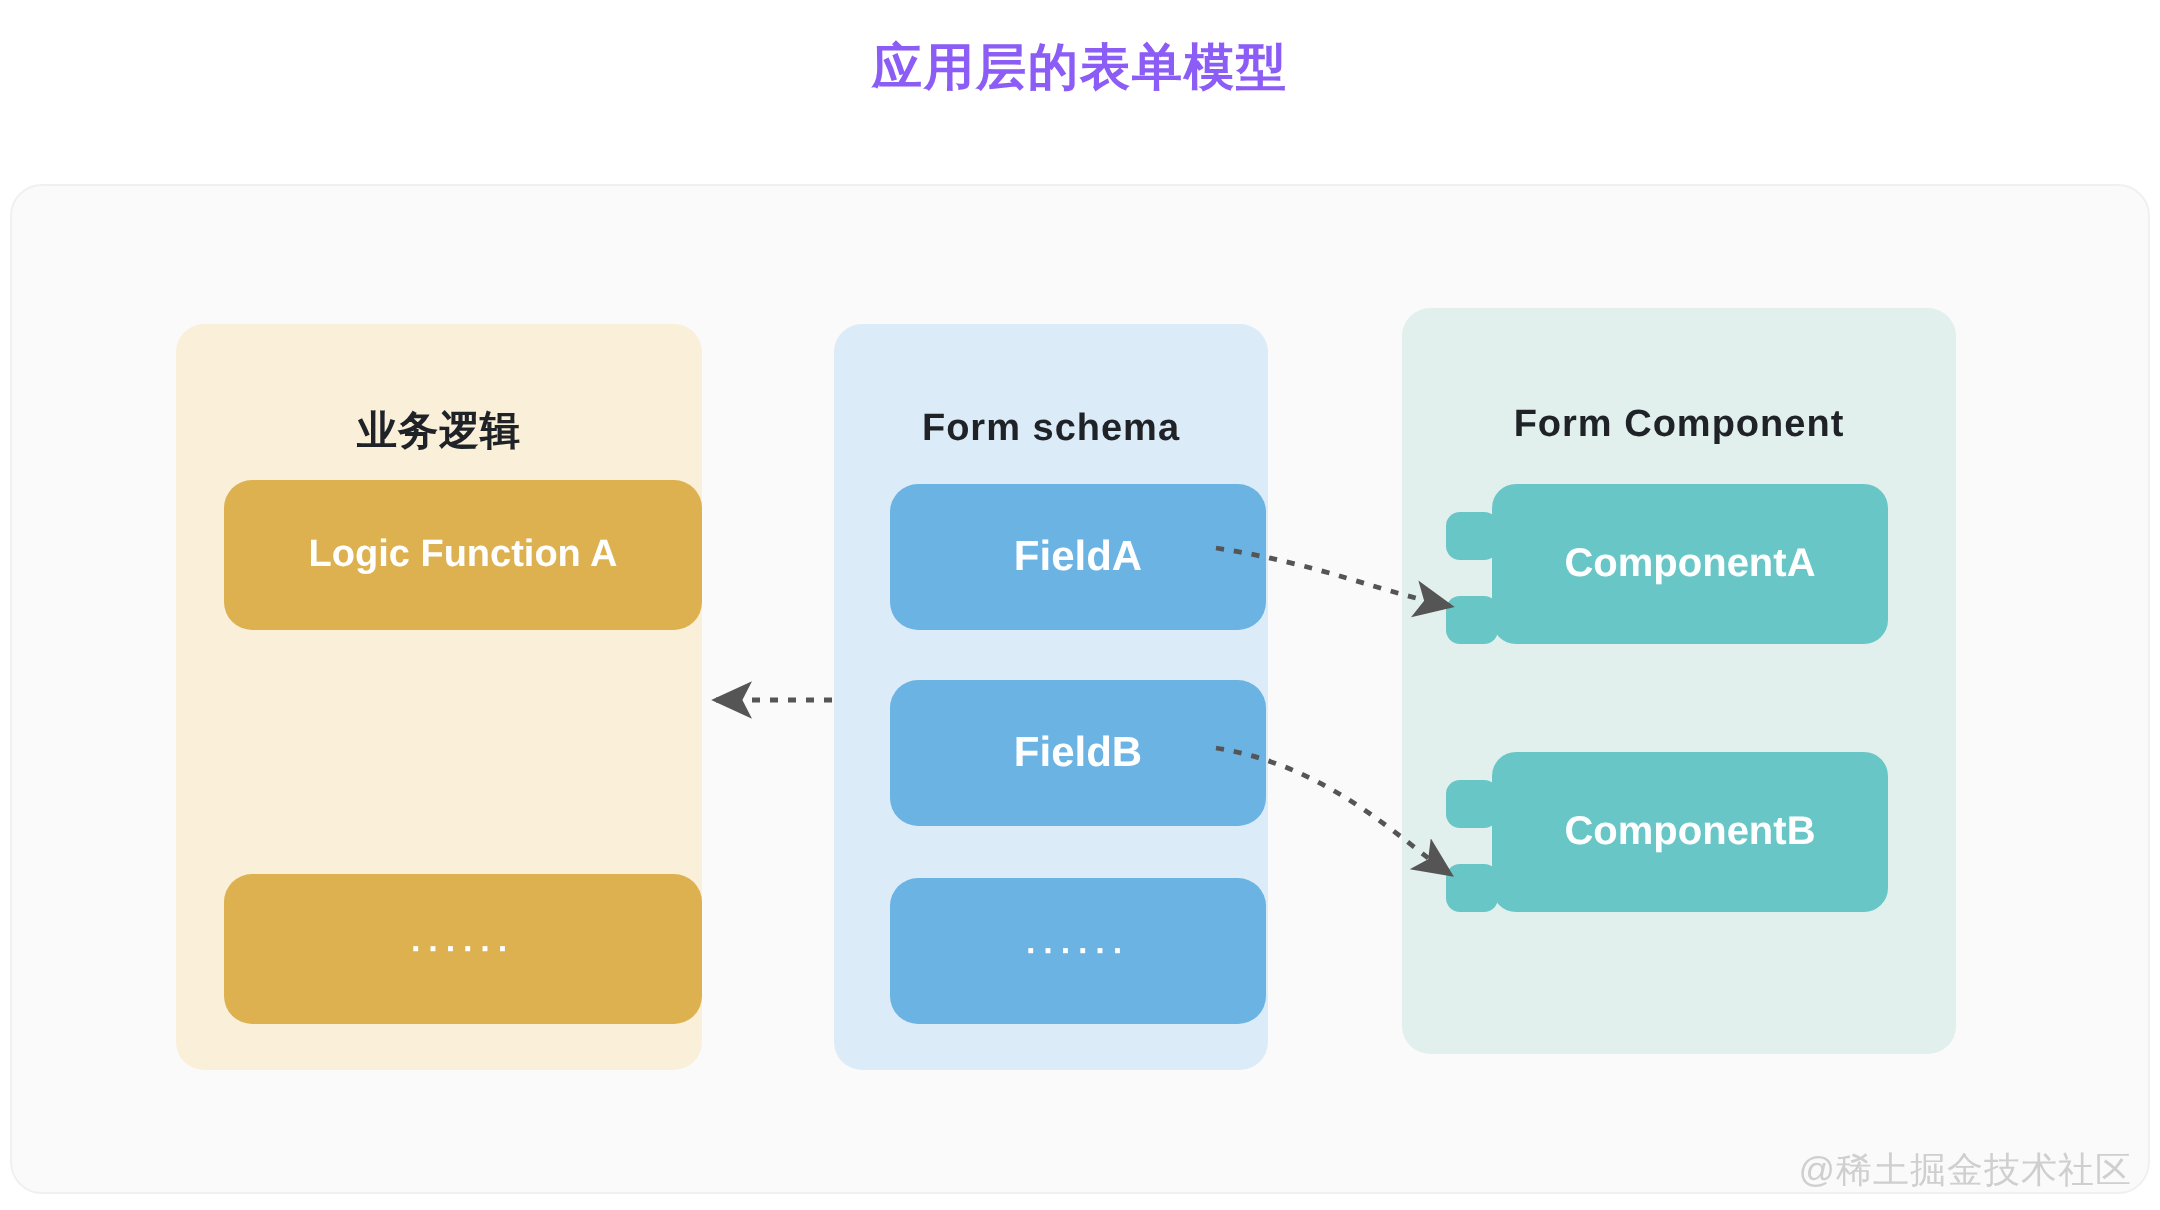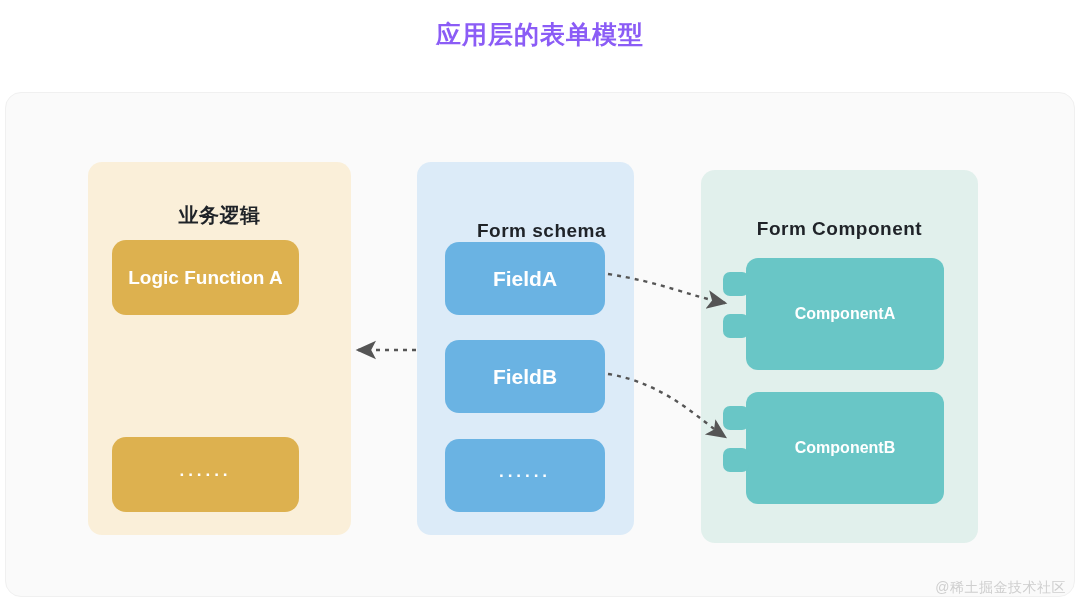--- a/index.html
+++ b/index.html
@@ -57,85 +57,85 @@
   }
   .col-schema {
     left: 417px;
     top: 162px;
     width: 217px;
     height: 373px;
     background: #dcebf8;
   }
   .col-component {
     left: 701px;
-    top: 170px;
+    top: 154px;
     width: 277px;
     height: 373px;
     background: #e1f0ec;
   }
 
   .col-title {
     position: absolute;
     left: 0;
     width: 100%;
     text-align: center;
     font-size: 19px;
     font-weight: bold;
     color: #1f2328;
     letter-spacing: 0.5px;
     margin-top: 12px;
   }
   .col-logic .col-title { top: 28px; font-size: 20px; }
-  .col-schema .col-title { top: 46px; padding-left: 16px; }
+  .col-schema .col-title { top: 30px; }
   .col-component .col-title { top: 36px; }
 
   
   .item {
     position: absolute;
     border-radius: 14px;
     display: flex;
     align-items: center;
     justify-content: center;
     color: #ffffff;
     box-sizing: border-box;
     text-align: center;
   }
 
   
   .item-logic {
     left: 24px;
-    width: 187px;
+    width: 239px;
     height: 75px;
     background: #ddb14f;
     font-size: 19px;
   }
   .item-logic.b1 { top: 78px; font-weight: bold; }
   .item-logic.b2 { top: 176px; font-weight: normal; }
   .item-logic.b3 { top: 275px; }
 
   
   .item-schema {
     left: 28px;
-    width: 160px;
+    width: 188px;
     height: 73px;
     background: #6ab3e3;
     font-size: 21px;
     font-weight: bold;
   }
   .item-schema.b1 { top: 80px; }
   .item-schema.b2 { top: 178px; }
   .item-schema.b3 { top: 277px; }
 
   
   .item-comp {
     left: 45px;
     width: 198px;
-    height: 112px;
+    height: 80px;
     background: #69c6c6;
-    font-size: 16px;
+    font-size: 20px;
     font-weight: bold;
     border-radius: 12px;
   }
   .item-comp.b1 { top: 88px; }
   .item-comp.b2 { top: 222px; }
 
   .tab {
     position: absolute;
     left: -23px;
     width: 26px;
@@ -160,21 +160,21 @@
     width: 1080px;
     height: 605px;
     pointer-events: none;
   }
 
   
   .watermark {
     position: absolute;
     right: 14px;
     bottom: 8px;
-    font-size: 14px;
+    font-size: 18px;
     color: #cfcfcf;
     letter-spacing: 0.5px;
   }
 </style>
 </head>
 <body>
 
 <div class="page-title">应用层的表单模型</div>
 
 <div class="card"></div>

